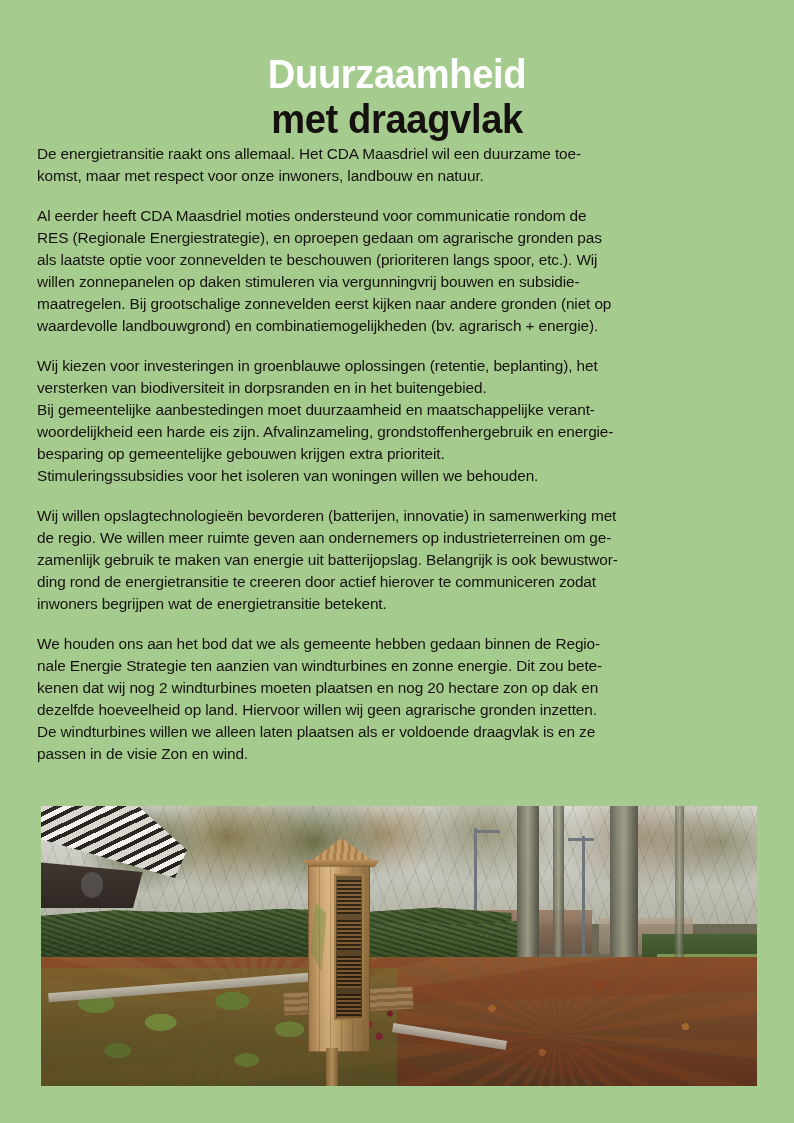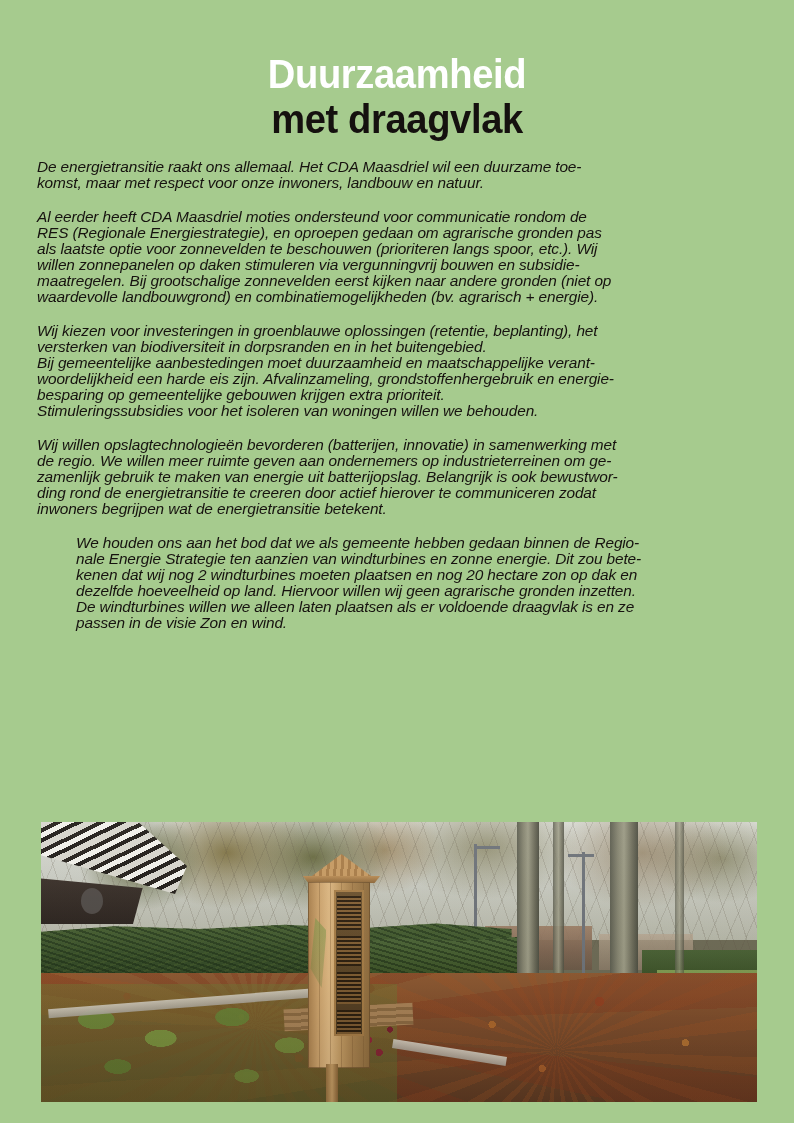--- a/index.html
+++ b/index.html
@@ -19,22 +19,21 @@
     width: 794px;
     height: 1123px;
     background: #a6cb8e;
     box-sizing: border-box;
   }
 
   
   .title-block {
     width: 100%;
     text-align: center;
-    padding-top: 36px;
-    margin-top: 16px;
+    padding-top: 52px;
   }
   .title-line {
     display: block;
     font-family: "Liberation Sans", sans-serif;
     font-weight: 700;
     font-size: 41px;
     line-height: 45px;
     letter-spacing: -0.4px;
     transform: scaleX(0.93);
     transform-origin: center center;
@@ -44,29 +43,28 @@
   .title-line-2 { color: #15110f; }
 
   
   .body-text {
     position: absolute;
     left: 37px;
     top: 143px;
     width: 722px;
     color: #16120f;
     font-size: 15.4px;
-    line-height: 16px;
+    line-height: 22px;
     letter-spacing: -0.12px;
-    font-style: italic;
   }
   .para {
     margin: 0 0 18px 0;
     white-space: pre-line;
   }
-  .para:last-child { margin-bottom: 0; margin-left: 39px; }
+  .para:last-child { margin-bottom: 0; }
 
   
   .photo-frame {
     position: absolute;
     left: 41px;
     top: 806px;
     width: 716px;
     height: 280px;
     overflow: hidden;
     background: #6d6a55;

